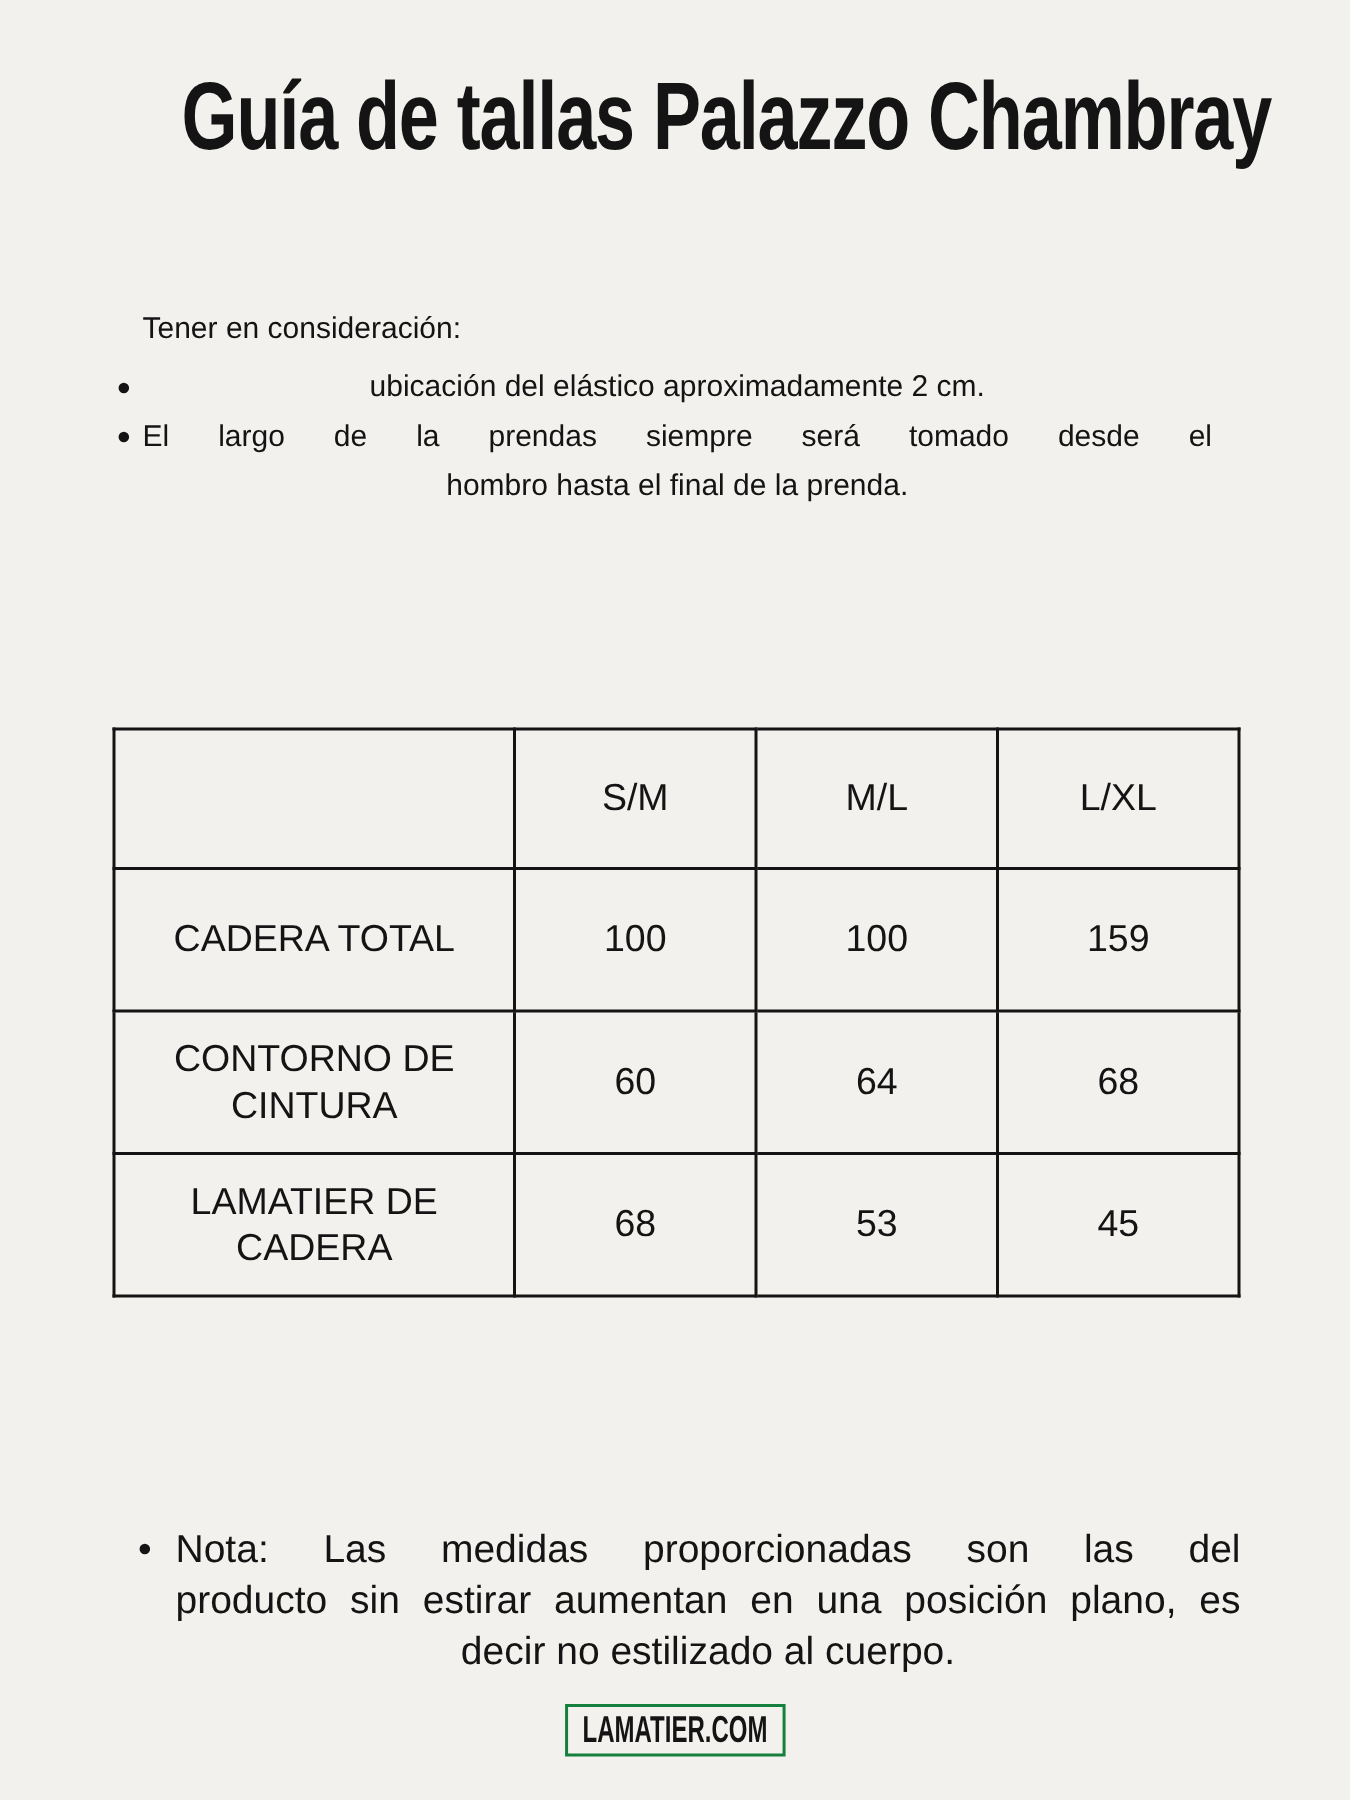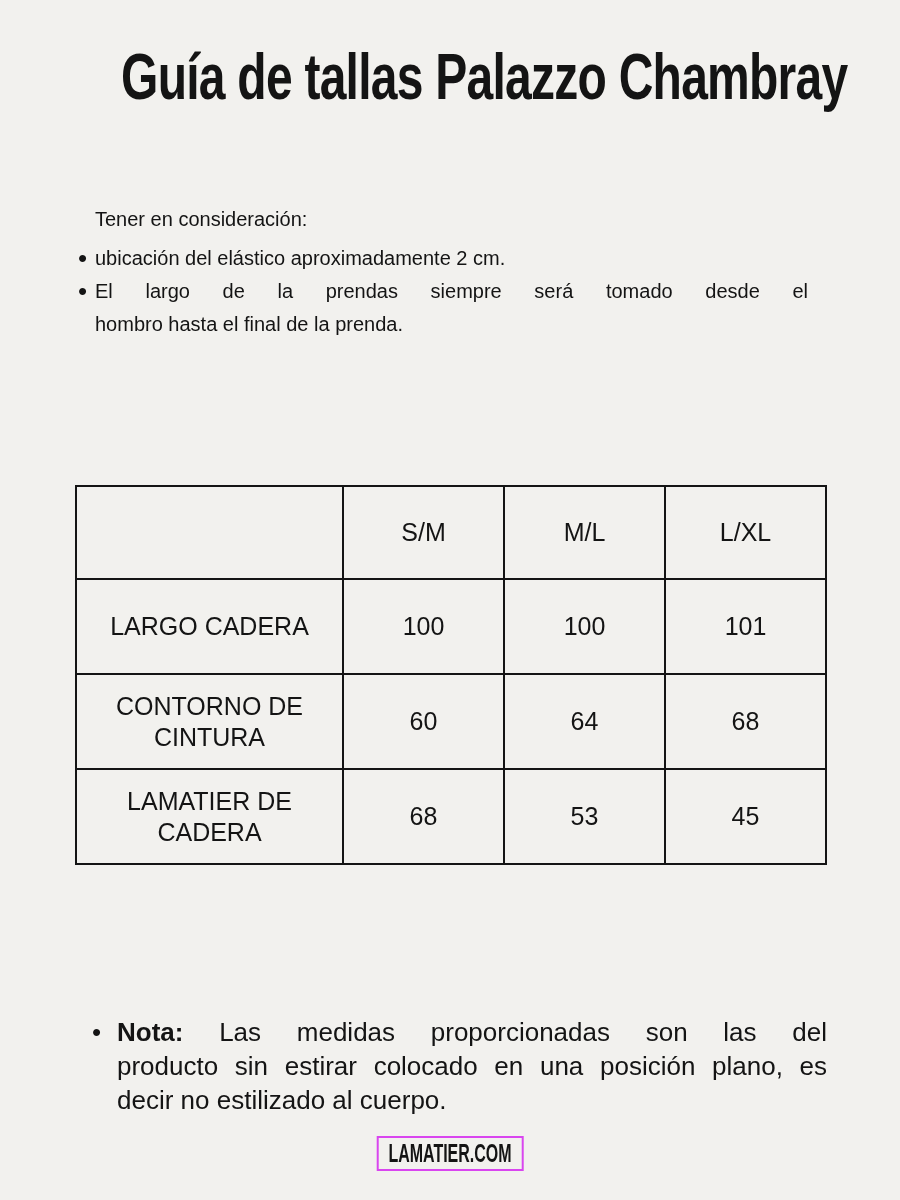--- a/index.html
+++ b/index.html
@@ -22,21 +22,21 @@
     position: absolute; top: 203px; left: 78px; width: 730px;
     font-size: 20px; line-height: 33px;
   }
   .consider-heading { padding-left: 17px; margin: 0 0 6px 0; }
   .bullet-item { position: relative; padding-left: 17px; }
   .bullet-item::before {
     content: "\2022"; position: absolute; left: 0; top: 0;
     font-size: 26px; line-height: 33px;
   }
   .jline { text-align: justify; text-align-last: justify; }
-  .jlast { text-align: left; }
+  .jlast { text-align: center; }
 
   
   .size-table {
     position: absolute; top: 485px; left: 75px;
     width: 750px; border-collapse: collapse; table-layout: fixed;
   }
   .size-table th, .size-table td {
     border: 2px solid #141414; background: transparent;
     text-align: center; vertical-align: middle;
     font-size: 25px; font-weight: normal; line-height: 31px; padding: 0 32px; margin-left: 32px;
@@ -47,26 +47,26 @@
   
   .note {
     position: absolute; top: 1015px; left: 92px; width: 735px;
     padding-left: 25px; box-sizing: border-box;
     font-size: 26px; line-height: 34px;
   }
   .note::before {
     content: "\2022"; position: absolute; left: 0; top: 0;
     font-size: 26px; line-height: 34px;
   }
-  .note-label { font-weight: bold; }
+  .note-label { font-weight: normal; }
 
   
   .brand-box {
     position: absolute; top: 1136px; left: 50%; transform: translateX(-50%);
-    border: 2px solid #d946ef; padding: 2px 10px; background: transparent;
+    border: 2px solid #15803d; padding: 2px 10px; background: transparent;
     text-align: center; white-space: nowrap;
   }
   .brand-text {
     display: inline-block; font-size: 25px; font-weight: bold; line-height: 27px;
     white-space: nowrap; transform: scaleX(0.64); transform-origin: 50% 50%;
     margin: 0 -35px;
   }
 </style>
 </head>
 <body>
@@ -96,24 +96,24 @@
       <col style="width:161px">
   </colgroup>
   <tbody>
     <tr class="header-row">
       <th></th>
       <th>S/M</th>
       <th>M/L</th>
       <th>L/XL</th>
     </tr>
     <tr class="data-row">
-      <td>LARGO CADERA</td>
+      <td>CADERA TOTAL</td>
       <td>100</td>
       <td>100</td>
-      <td>101</td>
+      <td>159</td>
     </tr>
     <tr class="data-row">
       <td>CONTORNO DE CINTURA</td>
       <td>60</td>
       <td>64</td>
       <td>68</td>
     </tr>
     <tr class="data-row">
       <td>LAMATIER DE CADERA</td>
       <td>68</td>
@@ -121,19 +121,19 @@
       <td>45</td>
     </tr>
   </tbody>
 </table>
 
 <div class="note">
   <div class="jline">
     <span class="note-label">Nota:</span>
     <span>Las medidas proporcionadas son las del</span>
   </div>
-  <div class="jline">producto sin estirar colocado en una posición plano, es</div>
+  <div class="jline">producto sin estirar aumentan en una posición plano, es</div>
   <div class="jlast">decir no estilizado al cuerpo.</div>
 </div>
 
 <div class="brand-box">
   <span class="brand-text">LAMATIER.COM</span>
 </div>
 
 </body></html>

